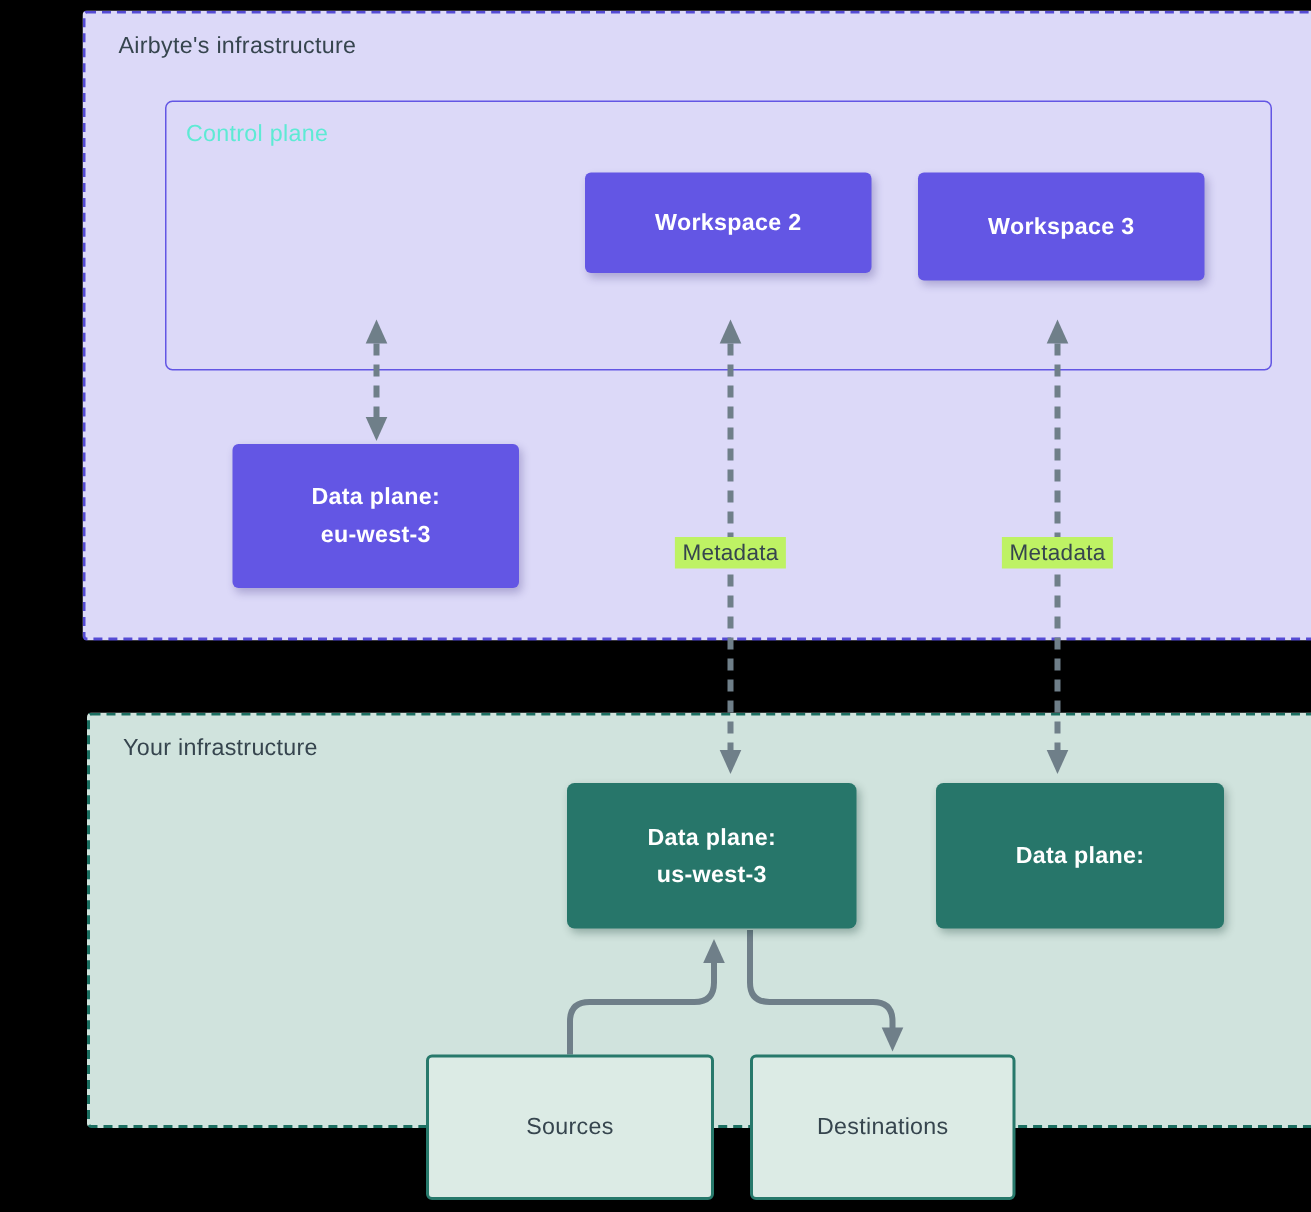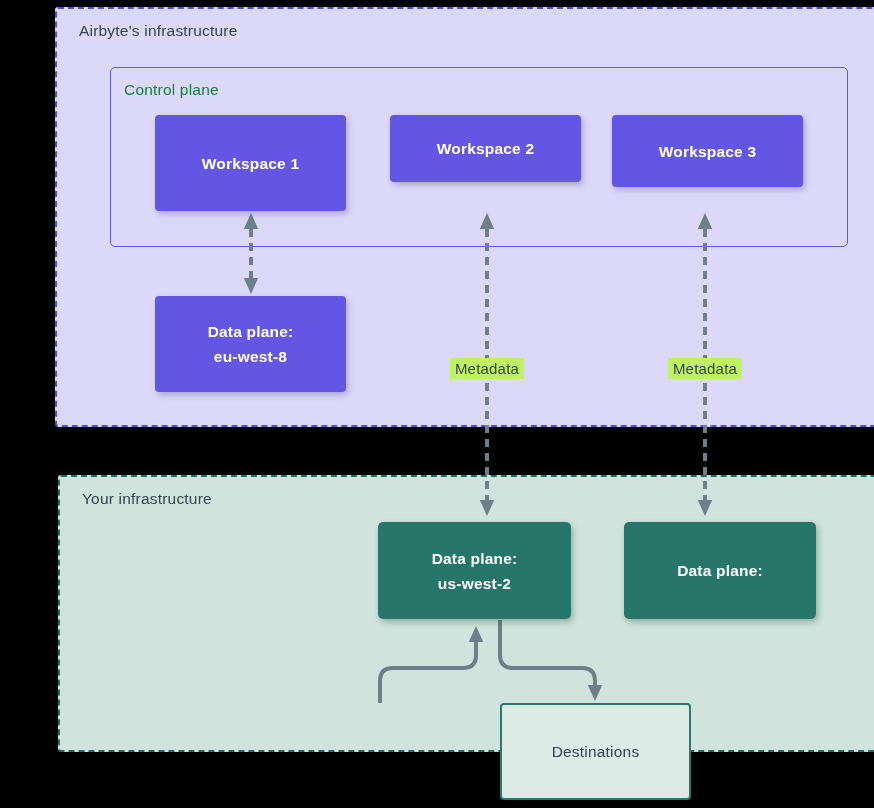--- a/index.html
+++ b/index.html
@@ -25,21 +25,21 @@
     position:absolute;left:22px;top:13px;
     font-size:15.5px;color:#36454e;letter-spacing:.2px;
   }
   
   .control-plane{
     position:absolute;left:62px;top:67px;width:738px;height:180px;
     box-sizing:border-box;border:1.5px solid #6356e4;border-radius:5px;z-index:1;
   }
   .control-plane-label{
     position:absolute;left:13px;top:13px;
-    font-size:15.5px;color:#15803d;letter-spacing:.2px;
+    font-size:15.5px;color:#5eead4;letter-spacing:.2px;
   }
   
   .box{
     position:absolute;box-sizing:border-box;z-index:3;
     display:flex;flex-direction:column;align-items:center;justify-content:center;
     text-align:center;font-size:15.5px;font-weight:bold;letter-spacing:.2px;
     line-height:25px;
   }
   .box-purple{
     background:#6356e4;color:#fff;border-radius:4px;
@@ -53,21 +53,21 @@
     background:#dcebe5;color:#36454e;font-weight:normal;
     border:2px solid #27796b;border-radius:4px;
   }
   .ws1{left:107px;top:115px;width:191px;height:96px;}
   .ws2{left:342px;top:115px;width:191px;height:67px;}
   .ws3{left:564px;top:115px;width:191px;height:72px;}
   .dp-eu{left:107px;top:296px;width:191px;height:96px;}
   .dp-us{left:330px;top:522px;width:193px;height:97px;}
   .dp-ap{left:576px;top:522px;width:192px;height:97px;}
   .src{left:236px;top:703px;width:192px;height:97px;}
-  .dst{left:452px;top:703px;width:191px;height:97px;}
+  .dst{left:452px;top:703px;width:177px;height:97px;}
   
   .metadata-label{
     position:absolute;z-index:3;transform:translateX(-50%);
     background:#bef264;color:#36454e;font-size:15px;letter-spacing:.2px;
     padding:2px 5px;top:358px;
   }
   .meta1{left:439px;}
   .meta2{left:657px;}
   
   #arrows{position:absolute;left:0;top:0;z-index:2;}
@@ -113,43 +113,43 @@
       <path d="M 332,703 L 332,681 Q 332,668 345,668 L 415,668 Q 428,668 428,655 L 428,642" stroke="#6f7f89" stroke-width="4" fill="none"></path>
       <polygon points="428,626 420.8,642 435.2,642" fill="#6f7f89"></polygon>
     </g>
 
     <g>
       <path d="M 452,620 L 452,655 Q 452,668 465,668 L 534,668 Q 547,668 547,681 L 547,686" stroke="#6f7f89" stroke-width="4" fill="none"></path>
       <polygon points="547,701 539.8,685 554.2,685" fill="#6f7f89"></polygon>
     </g>
   </svg>
 
-  <div class="box box-purple ws1">
-    <span>Workspace 1</span>
-  </div>
   <div class="box box-purple ws2">
     <span>Workspace 2</span>
   </div>
   <div class="box box-purple ws3">
     <span>Workspace 3</span>
   </div>
 
   <div class="box box-purple dp-eu">
     <span>Data plane:</span>
-    <span>eu-west-8</span>
+    <span>eu-west-3</span>
   </div>
 
   <div class="metadata-label meta1">Metadata</div>
   <div class="metadata-label meta2">Metadata</div>
 
   <div class="box box-teal dp-us">
     <span>Data plane:</span>
-    <span>us-west-2</span>
+    <span>us-west-3</span>
   </div>
   <div class="box box-teal dp-ap">
     <span>Data plane:</span>
   </div>
 
+  <div class="box box-outline src">
+    <span>Sources</span>
+  </div>
   <div class="box box-outline dst">
     <span>Destinations</span>
   </div>
 
 </div>
 
 </body></html>

